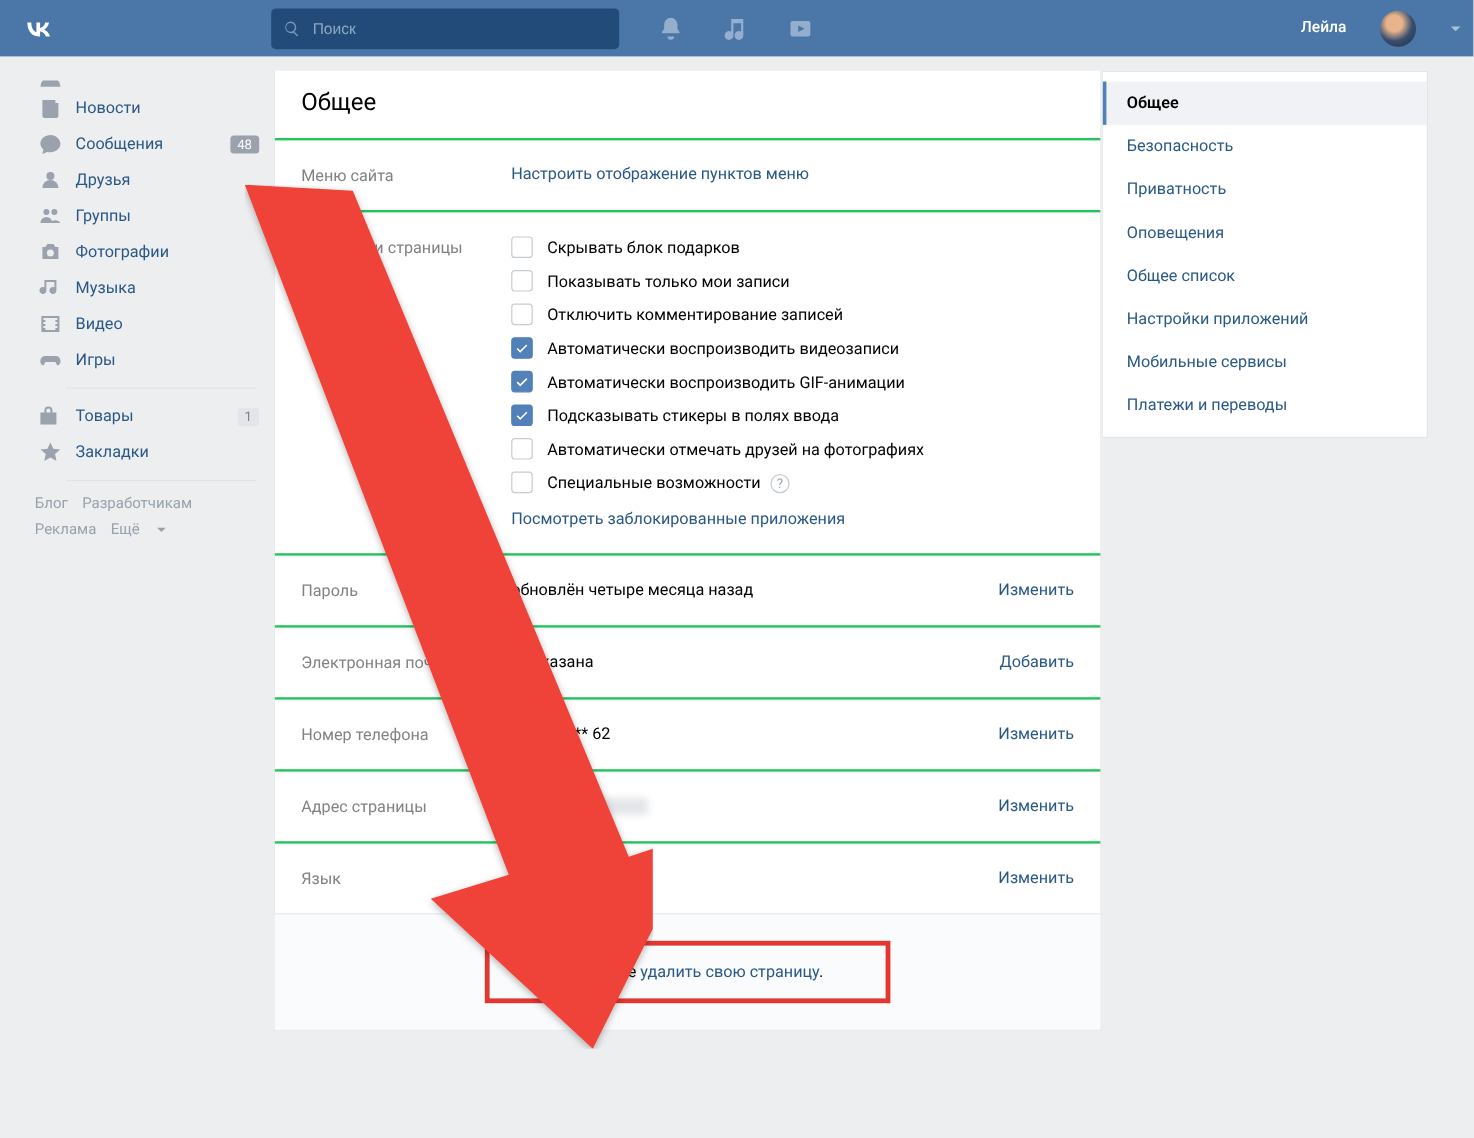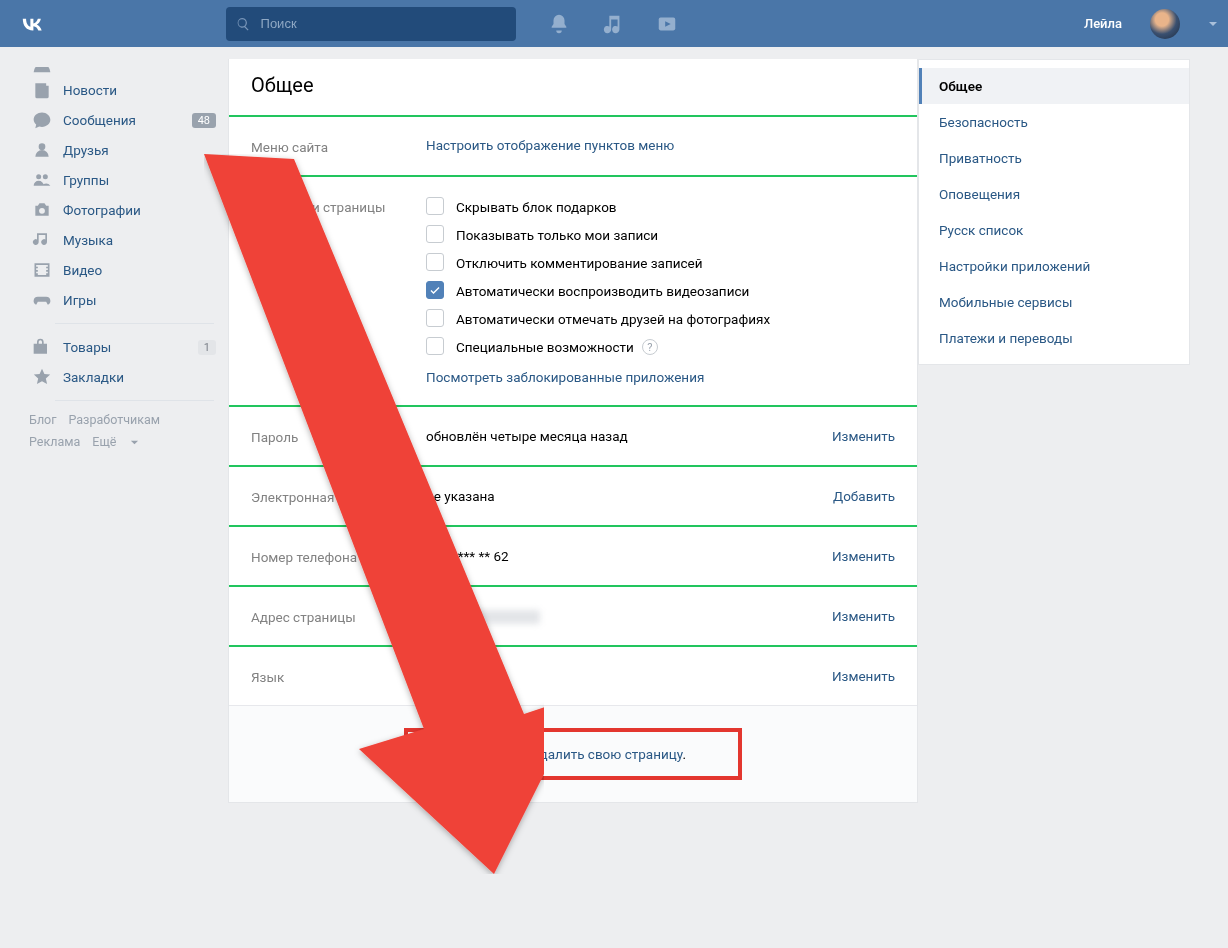--- a/index.html
+++ b/index.html
@@ -238,20 +238,36 @@
             </div>
             <div class="checkbox-row">
               <div class="checkbox checked">
                 <svg viewBox="0 0 24 24">
                   <path d="M9 16.2l-4.2-4.2L3 13.8 9 20 21 8l-1.8-1.8z"></path>
                 </svg>
               </div>
               <span class="clabel">Автоматически воспроизводить видеозаписи</span>
             </div>
             <div class="checkbox-row">
+              <div class="checkbox checked">
+                <svg viewBox="0 0 24 24">
+                  <path d="M9 16.2l-4.2-4.2L3 13.8 9 20 21 8l-1.8-1.8z"></path>
+                </svg>
+              </div>
+              <span class="clabel">Автоматически воспроизводить GIF-анимации</span>
+            </div>
+            <div class="checkbox-row">
+              <div class="checkbox checked">
+                <svg viewBox="0 0 24 24">
+                  <path d="M9 16.2l-4.2-4.2L3 13.8 9 20 21 8l-1.8-1.8z"></path>
+                </svg>
+              </div>
+              <span class="clabel">Подсказывать стикеры в полях ввода</span>
+            </div>
+            <div class="checkbox-row">
               <div class="checkbox"></div>
               <span class="clabel">Автоматически отмечать друзей на фотографиях</span>
             </div>
             <div class="checkbox-row">
               <div class="checkbox"></div>
               <span class="clabel">Специальные возможности</span>
               <span class="help-icon">?</span>
             </div>
             <div style="margin-top: 14px;"><span class="link-action">Посмотреть заблокированные приложения</span></div>
           </div>
@@ -303,21 +319,21 @@
         </div>
       </div>
     </div>
 
     <div class="right">
       <div class="rnav" id="rnav">
           <div class="rnav-item active">Общее</div>
           <div class="rnav-item">Безопасность</div>
           <div class="rnav-item">Приватность</div>
           <div class="rnav-item">Оповещения</div>
-          <div class="rnav-item">Русск список</div>
+          <div class="rnav-item">Общее список</div>
           <div class="rnav-item">Настройки приложений</div>
           <div class="rnav-item">Мобильные сервисы</div>
           <div class="rnav-item">Платежи и переводы</div>
         </div>
     </div>
   </div>
 </div>
 
 <svg class="arrow-annot" viewBox="0 0 340 720">
   <defs>

